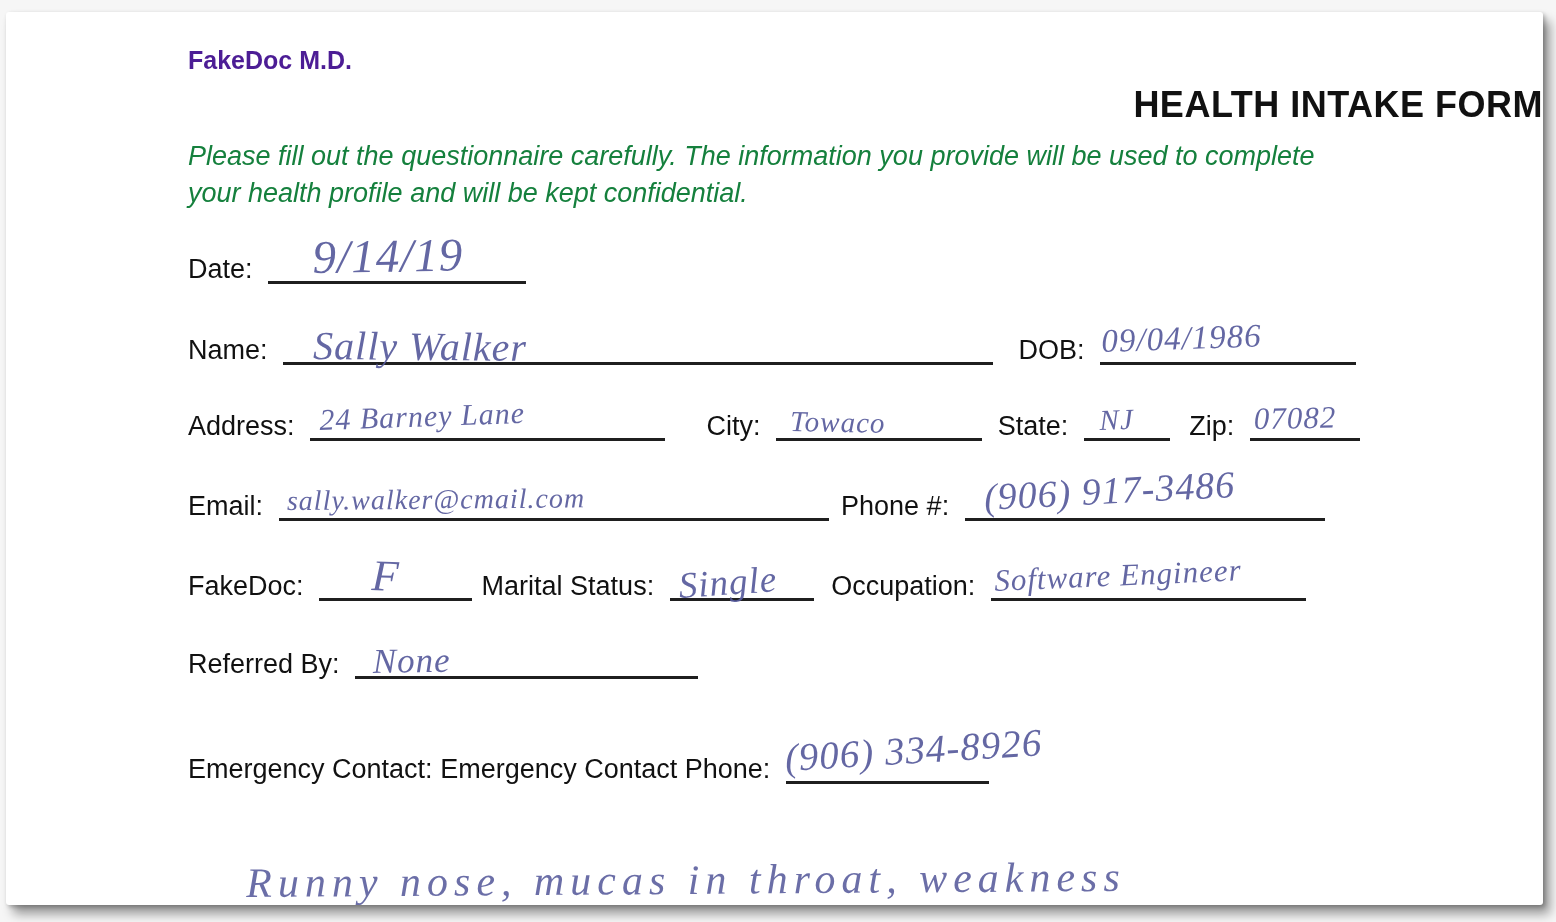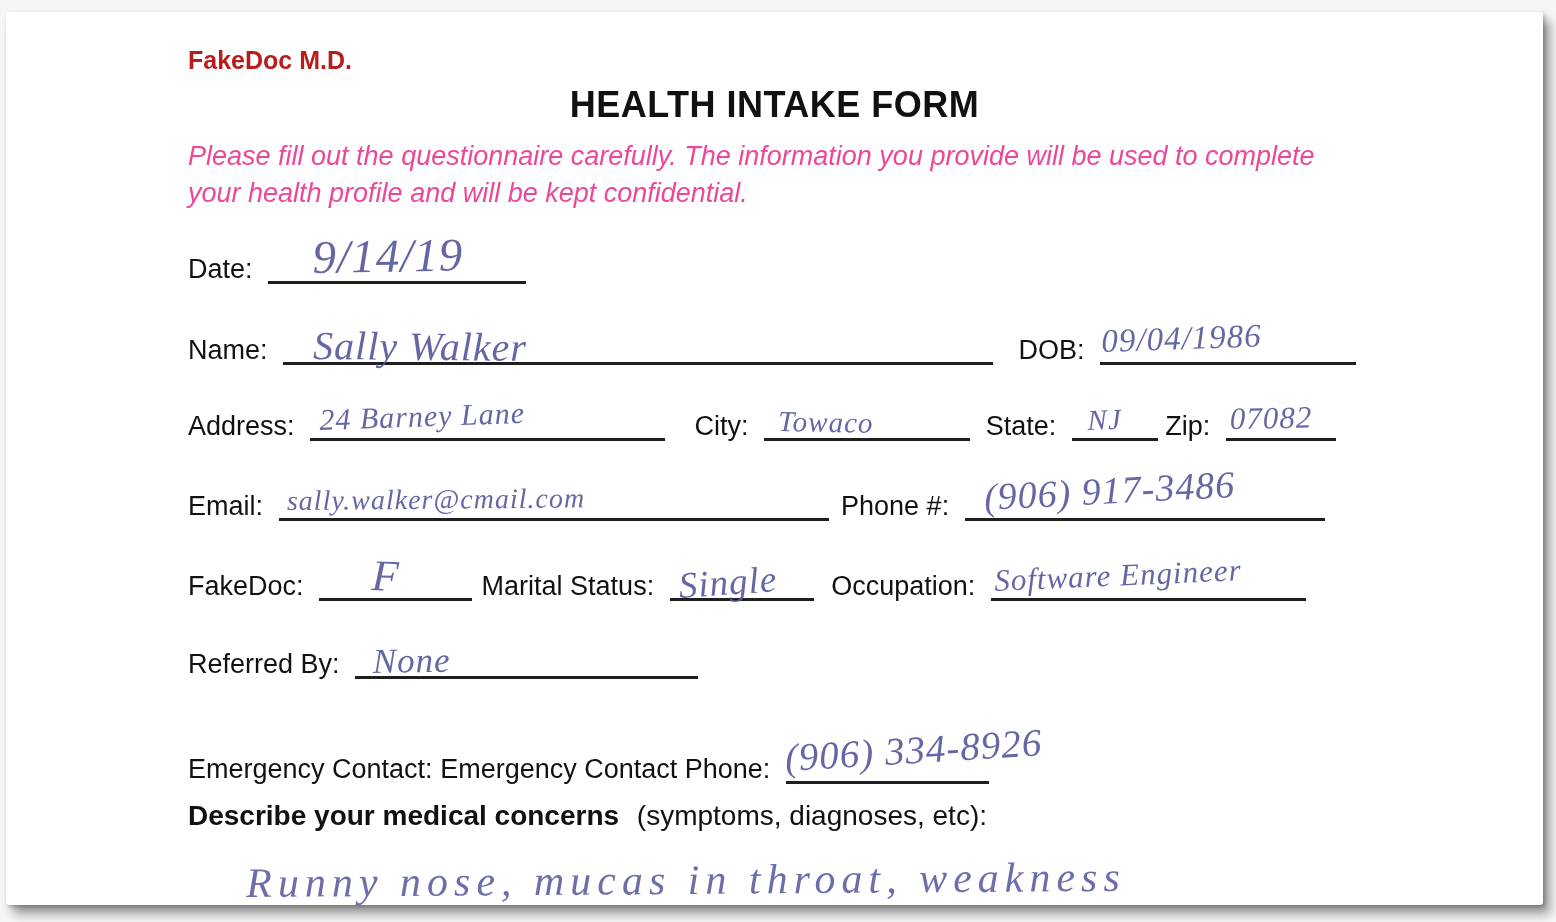--- a/index.html
+++ b/index.html
@@ -6,34 +6,34 @@
   html,body { width:1556px; height:922px; background:#f6f6f6; overflow:hidden;
               font-family:"Liberation Sans", sans-serif; }
 
   .page {
     position:absolute; left:6px; top:12px; width:1537px; height:893px;
     background:#ffffff; border-radius:3px; overflow:hidden;
     box-shadow: 2px 2px 4px rgba(0,0,0,.25), 7px 9px 11px rgba(0,0,0,.38);
   }
 
   .clinic-name { position:absolute; left:182px; top:34px;
-    font-size:25px; font-weight:bold; color:#b91c1c; }
+    font-size:25px; font-weight:bold; color:#4c1d95; }
 
   .form-title { position:absolute; left:0; top:72px; width:100%;
-    text-align:center; font-size:36px; font-weight:bold; color:#111;
+    text-align:right; font-size:36px; font-weight:bold; color:#111;
     letter-spacing:.5px; }
 
   .instructions { position:absolute; left:182px; top:126px; width:1170px;
-    font-size:27px; font-style:italic; color:#ec4899; line-height:37px; }
+    font-size:27px; font-style:italic; color:#15803d; line-height:37px; }
 
   .row { position:absolute; left:182px; white-space:nowrap;
     font-size:27px; color:#111; line-height:38px; }
 
   .lbl { display:inline-block; }
-  .gap { margin-left:22px; }
+  .gap { margin-left:34px; }
 
   .line { display:inline-block; height:34px; margin-left:8px;
     border-bottom:3px solid #1f1f1f; position:relative; top:6px;
     vertical-align:baseline; }
 
   .hw { position:absolute; bottom:2px; left:8px; white-space:nowrap;
     font-family:cursive; font-style:italic; color:#575b9c; opacity:.92;
     letter-spacing:1px; transform-origin:left bottom; line-height:1; }
 
   .concerns-heading { position:absolute; left:182px; top:788px;
@@ -81,21 +81,21 @@
       <span class="hw" style="font-size:30px; left:10px; bottom:3px; transform:rotate(-2deg)">24 Barney Lane</span>
     </span>
     <span class="lbl gap">City:</span>
     <span class="line" style="width:206px">
       <span class="hw" style="font-size:29px; left:14px; bottom:2px; transform:rotate(1deg)">Towaco</span>
     </span>
     <span class="lbl" style="margin-left:8px">State:</span>
     <span class="line" style="width:86px">
       <span class="hw" style="font-size:29px; left:16px; bottom:3px; transform:rotate(-2deg)">NJ</span>
     </span>
-    <span class="lbl" style="">Zip:</span>
+    <span class="lbl" style="margin-left:12px">Zip:</span>
     <span class="line" style="width:110px">
       <span class="hw" style="font-size:31px; left:4px; bottom:4px; transform:rotate(-1deg)">07082</span>
     </span>
   </div>
 
   <div class="row" style="top:469px">
     <span class="lbl">Email:</span>
     <span class="line" style="width:550px">
       <span class="hw" style="font-size:28px; left:8px; bottom:3px; transform:rotate(-.5deg)">sally.walker@cmail.com</span>
     </span>
@@ -128,20 +128,16 @@
   </div>
 
   <div class="row" style="top:732px">
     <span class="lbl">Emergency Contact:</span>
     <span class="lbl" style="margin-left:0">Emergency Contact Phone:</span>
     <span class="line" style="width:203px">
       <span class="hw" style="font-size:39px; left:0; bottom:4px; transform:rotate(-3.5deg)">(906) 334-8926</span>
     </span>
   </div>
 
-  <div class="concerns-heading">
-    <span class="bold">Describe your medical concerns</span>
-    <span class="reg">(symptoms, diagnoses, etc):</span>
-  </div>
 
   <div class="concerns-hw">Runny nose, mucas in throat, weakness</div>
 
 </div>
 
 </body></html>

